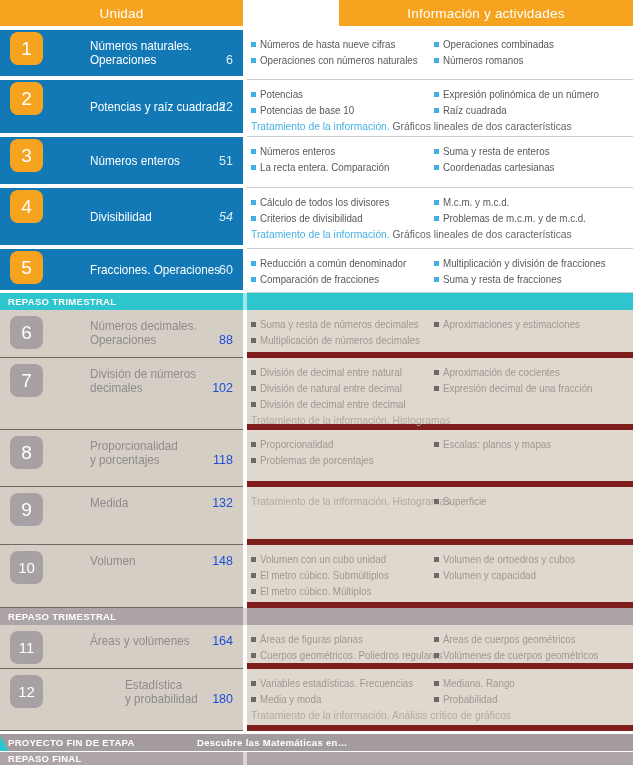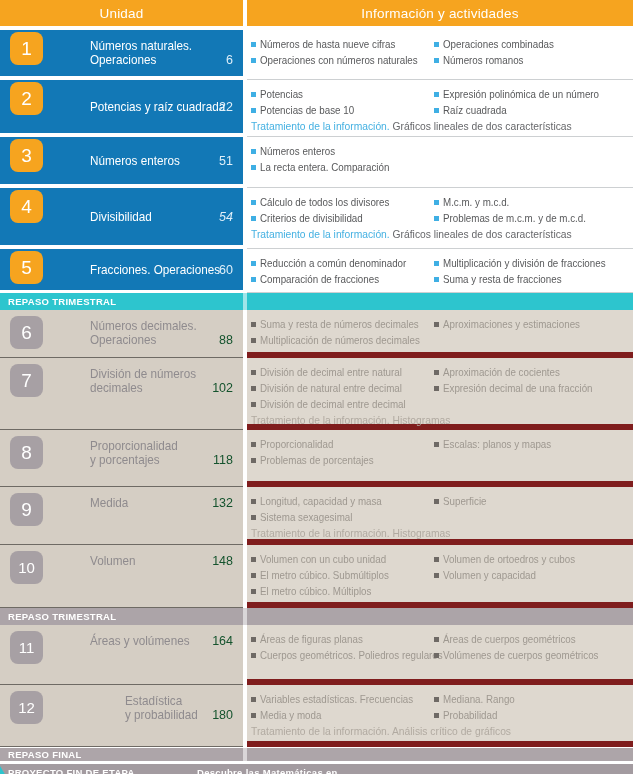--- a/index.html
+++ b/index.html
@@ -1,20 +1,20 @@
 <!DOCTYPE html>
 <html><head>
 <meta charset="utf-8">
 <style>
   html,body{margin:0;padding:0;background:#ffffff;}
   body{font-family:"Liberation Sans", sans-serif; -webkit-font-smoothing:antialiased;}
   #page{width:633px;height:774px;background:#ffffff;overflow:hidden;position:relative;}
 
   
-  #header{display:flex;height:26px;margin-bottom:4px;}
+  #header{display:flex;height:26px;margin-bottom:4px;gap:46px;}
   .h-cell{background:#F6A41F;color:#ffffff;font-size:13.5px;display:flex;align-items:center;justify-content:center;letter-spacing:.2px;}
   #h-left{width:243px;}
   #h-gap{width:4px;background:#ffffff;}
   #h-right{flex:1;}
 
   
   .unit-row{display:flex;width:633px;}
   .u-left{width:243px;position:relative;box-sizing:border-box;}
   .vdiv{width:4px;background:#ffffff;}
   .u-right{flex:1;position:relative;box-sizing:border-box;padding:7px 0 0 4px;height:100%;}
@@ -30,21 +30,21 @@
   .lower .numbox{background:#A7A0A4;top:6px;}
   .numbox.two{font-size:15px;}
 
   .titlebox{position:absolute;left:90px;right:26px;}
   .tline{font-size:13px;line-height:14px;white-space:nowrap;transform:scaleX(.9);transform-origin:left center;}
   .upper .tline{color:#ffffff;}
   .lower .tline{color:#8F8B8E;}
 
   .page{position:absolute;right:10px;font-size:12.5px;line-height:14px;}
   .upper .page{color:#DFEFF9;}
-  .lower .page{color:#14532d;}
+  .lower .page{color:#1d4ed8;}
 
   .cols{position:relative;}
   .col1{width:183px;}
   .col2{position:absolute;left:183px;top:0;}
   .item{height:16px;line-height:16px;white-space:nowrap;font-size:10.3px;}
   .item-text{display:inline-block;transform:scaleX(.95);transform-origin:left center;}
   .bullet{display:inline-block;width:5px;height:5px;margin-right:4px;position:relative;top:-1px;}
   .upper .bullet{background:#3FAFE4;}
   .upper .item{color:#58595B;}
   .lower .bullet{background:#6E6965;}
@@ -134,20 +134,24 @@
           </div>
           <div class="page" style="top: calc(50% + 0px); transform: translateY(-50%);">51</div>
         </div>
         <div class="vdiv"></div>
         <div class="u-right">
           <div class="cols">
             <div class="col1">
               <div class="item"><span class="bullet"></span><span class="item-text">Números enteros</span></div>
               <div class="item"><span class="bullet"></span><span class="item-text">La recta entera. Comparación</span></div>
             </div>
+            <div class="col2">
+              <div class="item"><span class="bullet"></span><span class="item-text">Suma y resta de enteros</span></div>
+              <div class="item"><span class="bullet"></span><span class="item-text">Coordenadas cartesianas</span></div>
+            </div>
           </div>
         </div>
       </div>
       <div class="unit-row upper" style="height: 61px;">
         <div class="u-left" style="height: 57px;">
           <div class="numbox">4</div>
           <div class="titlebox" style="top: 50%; transform: translateY(-50%);">
             <div class="tline">Divisibilidad</div>
           </div>
           <div class="page" style="top: calc(50% + 0px); transform: translateY(-50%); font-style: italic;">54</div>
@@ -269,24 +273,20 @@
         <div class="u-left">
           <div class="numbox">9</div>
           <div class="titlebox" style="top: 9px;">
             <div class="tline">Medida</div>
           </div>
           <div class="page" style="top: 9px;">132</div>
         </div>
         <div class="vdiv"></div>
         <div class="u-right">
           <div class="cols">
-            <div class="col1">
-              <div class="item"><span class="bullet"></span><span class="item-text">Longitud, capacidad y masa</span></div>
-              <div class="item"><span class="bullet"></span><span class="item-text">Sistema sexagesimal</span></div>
-            </div>
             <div class="col2">
               <div class="item"><span class="bullet"></span><span class="item-text">Superficie</span></div>
             </div>
           </div>
           <div class="trat lower-trat">Tratamiento de la información. Histogramas</div>
         </div>
       </div>
       <div class="unit-row lower" style="height: 63px;">
         <div class="u-left">
           <div class="numbox two">10</div>
@@ -310,21 +310,21 @@
           </div>
         </div>
       </div>
     </div>
 
   <div id="bar-repaso2" class="bar with-div">
     <span class="bar-label">REPASO TRIMESTRAL</span>
   </div>
 
   <div id="rows-c">
-      <div class="unit-row lower" style="height: 60px; justify-content: flex-end;">
+      <div class="unit-row lower" style="height: 44px; justify-content: flex-end;">
         <div class="u-left">
           <div class="numbox two">11</div>
           <div class="titlebox" style="top: 9px;">
             <div class="tline">Áreas y volúmenes</div>
           </div>
           <div class="page" style="top: 9px;">164</div>
         </div>
         <div class="vdiv"></div>
         <div class="u-right">
           <div class="cols">
@@ -358,23 +358,23 @@
             <div class="col2">
               <div class="item"><span class="bullet"></span><span class="item-text">Mediana. Rango</span></div>
               <div class="item"><span class="bullet"></span><span class="item-text">Probabilidad</span></div>
             </div>
           </div>
           <div class="trat lower-trat">Tratamiento de la información. Análisis crítico de gráficos</div>
         </div>
       </div>
     </div>
 
-  <div id="bar-final" class="bar with-div">
-    <span class="bar-label">REPASO FINAL</span>
-  </div>
-
   <div id="bar-proyecto" class="bar">
     <div id="corner-wedge"></div>
     <span class="bar-label">PROYECTO FIN DE ETAPA</span>
     <span id="proyecto-desc">Descubre las Matemáticas en…</span>
   </div>
 
+  <div id="bar-final" class="bar with-div">
+    <span class="bar-label">REPASO FINAL</span>
+  </div>
+
 </div>
 
 </body></html>

